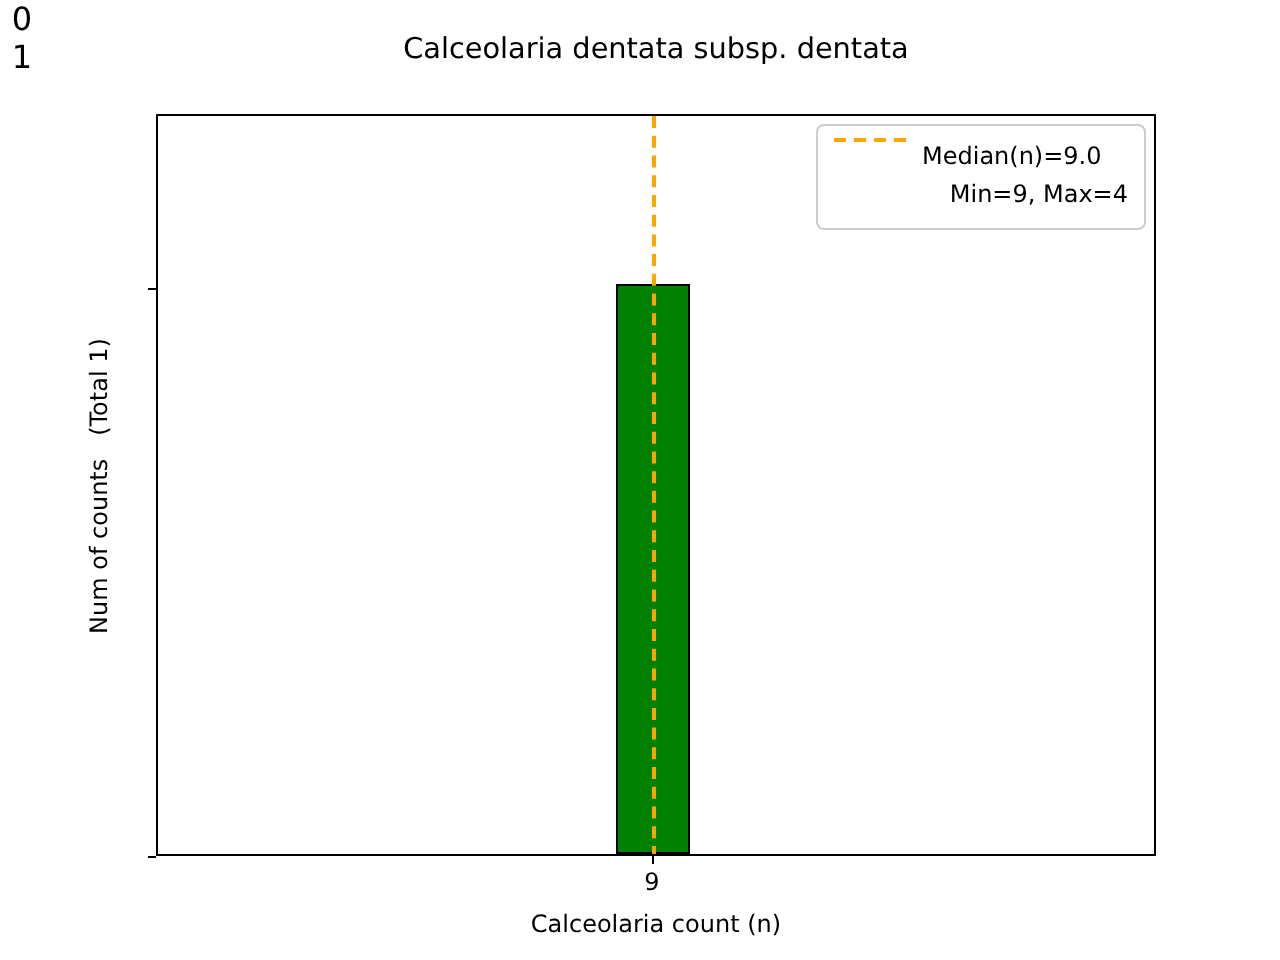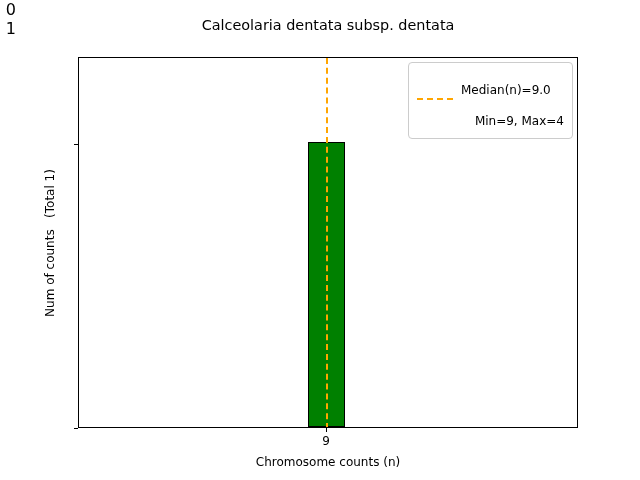--- a/index.html
+++ b/index.html
@@ -152,23 +152,22 @@
     top: 62px;
     width: 165px;
     box-sizing: border-box;
     border: 1px solid #cccccc;
     border-radius: 4px;
     background: #ffffff;
     padding: 6px 8px 7px 8px;
   }
   .legend-row {
     display: flex;
-    align-items: flex-end;
+    align-items: flex-start;
     height: 19px;
-    margin-top: 12px;
   }
   .legend-sample {
     width: 36px;
     height: 0;
     margin-right: 8px;
     border-top: 2.6px dashed #FFA500;
     flex: 0 0 auto;
   }
   .legend-sample.blank {
     border-top: none;
@@ -202,21 +201,21 @@
 
   <div class="ytick-mark" style="top:428px;"></div>
   <div class="ytick-mark" style="top:144px;"></div>
 
   <div id="ytick-label-0">0</div>
   <div id="ytick-label-1">1</div>
 
   <div class="xtick-mark" id="xtick-mark-9"></div>
   <div id="xtick-label-9">9</div>
 
-  <div id="xlabel">Chromosome counts (n)</div>
+  <div id="xlabel">Calceolaria count (n)</div>
 
   <div id="ylabel-wrap">
     <span id="ylabel">Num of counts   (Total 1)</span>
   </div>
 
   <div id="legend">
     <div class="legend-row">
       <span class="legend-sample"></span>
       <span class="legend-text">Median(n)=9.0</span>
     </div>

